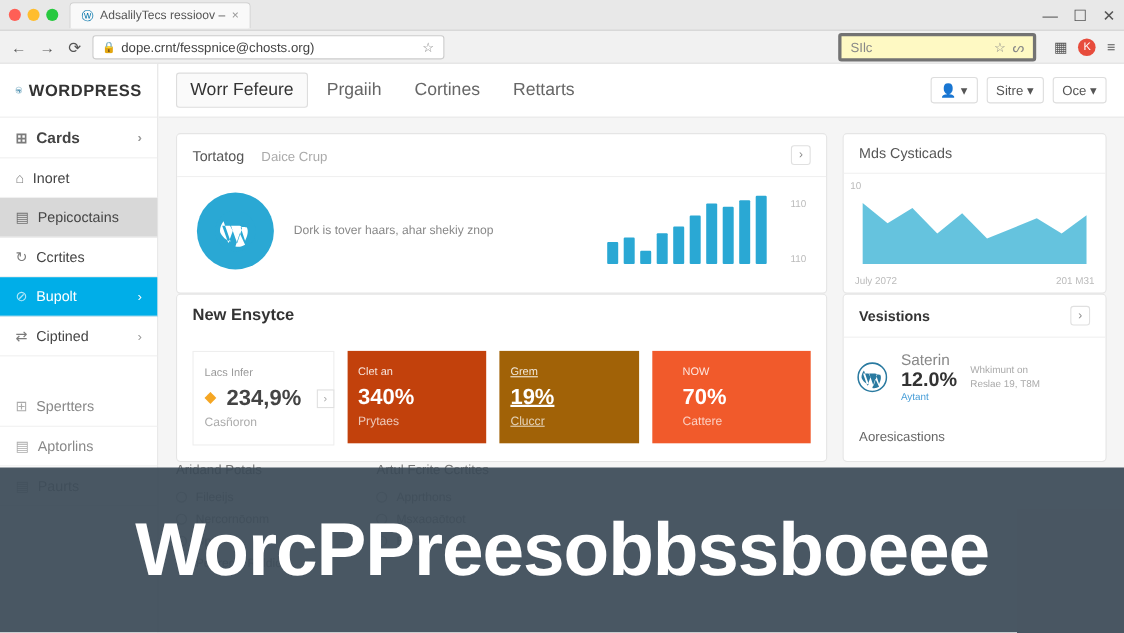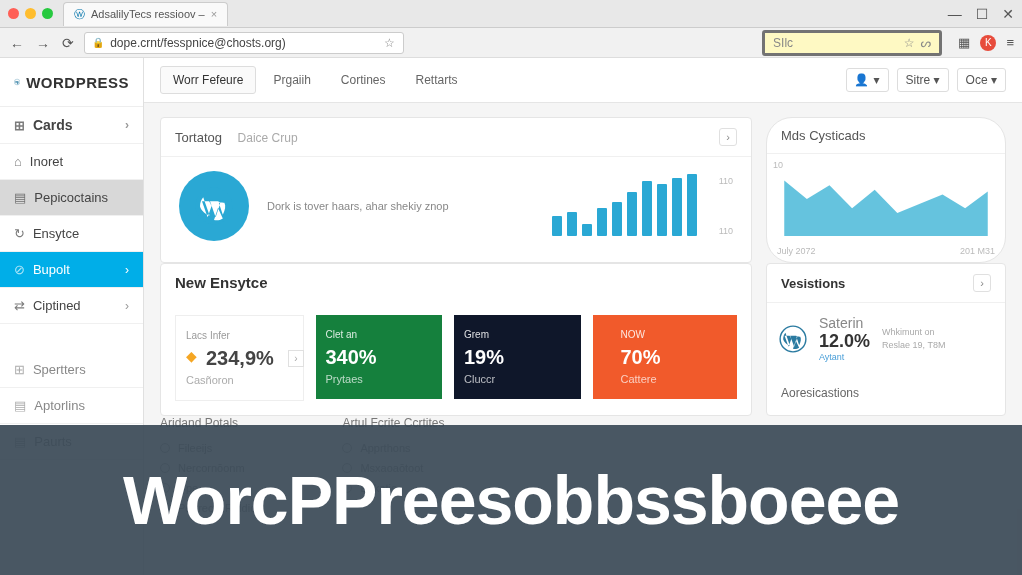--- a/index.html
+++ b/index.html
@@ -37,21 +37,21 @@
 .side-item.highlight { background: #d8d8d8; }
 .side-item .chev { margin-left: auto; color: #999; font-size: 12px; }
 .side-item.active .chev { color: #fff; }
 .side-icon { font-size: 13px; opacity: 0.7; }
 .side-spacer { height: 28px; }
 .side-dim { color: #888; }
 
 .main { flex: 1; background: #f5f5f5; overflow-y: auto; }
 .topnav { background: #fff; border-bottom: 1px solid #e5e5e5; display: flex; align-items: center; padding: 8px 16px; gap: 16px; }
 .topnav-tabs { display: flex; gap: 4px; }
-.topnav-tab { padding: 6px 12px; font-size: 12px; color: #666; border: 1px solid transparent; border-radius: 3px; }
+.topnav-tab { padding: 6px 12px; font-size: 16px; color: #666; border: 1px solid transparent; border-radius: 3px; }
 .topnav-tab.first { border: 1px solid #ddd; background: #fafafa; color: #333; font-weight: 500; }
 .topnav-right { margin-left: auto; display: flex; gap: 8px; align-items: center; }
 .profile-btn { display: flex; align-items: center; gap: 4px; border: 1px solid #ddd; padding: 4px 8px; border-radius: 3px; font-size: 12px; color: #555; }
 .dd-btn { border: 1px solid #ddd; padding: 4px 8px; border-radius: 3px; font-size: 12px; color: #555; }
 
 .content { padding: 14px 16px; }
 .row { display: flex; gap: 14px; }
 .card { background: #fff; border: 1px solid #e5e5e5; border-radius: 4px; }
 .card-head { display: flex; align-items: center; justify-content: space-between; padding: 10px 14px; font-size: 13px; color: #555; border-bottom: 1px solid #f0f0f0; }
 .card-head .muted { color: #aaa; margin-left: 12px; font-size: 12px; }
@@ -59,34 +59,34 @@
 
 .summary-card { flex: 1; display: flex; flex-direction: column; }
 .summary-body { display: flex; align-items: center; gap: 18px; padding: 14px 18px 20px; }
 .wp-circle { width: 70px; height: 70px; border-radius: 50%; background: #2aa8d4; display: flex; align-items: center; justify-content: center; color: #fff; }
 .wp-circle svg { width: 40px; height: 40px; }
 .summary-text { font-size: 11px; color: #888; line-height: 1.5; flex: 1; }
 .bars { display: flex; align-items: flex-end; gap: 5px; height: 60px; }
 .bars div { width: 10px; background: #2aa8d4; border-radius: 1px; }
 .bars-scale { display: flex; flex-direction: column; justify-content: space-between; height: 60px; font-size: 9px; color: #bbb; margin-left: 4px; }
 
-.side-chart-card { width: 240px; border-radius: 26px; }
+.side-chart-card { width: 240px; }
 .area-chart { height: 90px; padding: 8px 10px; position: relative; }
 .area-chart-footer { display: flex; justify-content: space-between; font-size: 9px; color: #bbb; padding: 2px 10px 6px; }
 
 .stats-card { flex: 1; }
 .stats-body { display: flex; gap: 12px; padding: 14px; align-items: flex-start; }
 .stat-tile { flex: 1; padding: 14px 10px; color: #fff; position: relative; }
 .stat-tile.white { background: #fff; border: 1px solid #eee; color: #333; }
 .stat-tile .sub { font-size: 10px; opacity: 0.85; margin-bottom: 6px; }
 .stat-tile .val { font-size: 20px; font-weight: 600; }
 .stat-tile .low { font-size: 11px; opacity: 0.7; margin-top: 4px; }
 .stat-tile.white .sub, .stat-tile.white .low { color: #888; }
-.stat-pink { background: #15803d; }
-.stat-teal { background: #0f172a; }
+.stat-pink { background: #c2410c; }
+.stat-teal { background: #a16207; text-decoration: underline; }
 .stat-orange { background: #f15a2b; padding-left: 28px; }
 .stat-tile .tile-icon { position: absolute; left: 10px; top: 32px; font-size: 14px; }
 .stat-tile.white .val { color: #444; padding-left: 20px; }
 .mini-arrow { position: absolute; right: -1px; top: 40%; border: 1px solid #e0e0e0; background: #fff; padding: 2px 5px; font-size: 10px; color: #aaa; }
 
 .versions-card { width: 240px; }
 .versions-body { display: flex; gap: 12px; padding: 12px; align-items: center; }
 .ver-logo { width: 28px; height: 28px; }
 .ver-main .sub { font-size: 14px; color: #888; }
 .ver-main .val { font-size: 18px; font-weight: 600; color: #333; }
@@ -160,21 +160,21 @@
     <div class="side-item">
       <span class="side-icon">⌂</span>
       <span>Inoret</span>
     </div>
     <div class="side-item highlight">
       <span class="side-icon">▤</span>
       <span>Pepicoctains</span>
     </div>
     <div class="side-item">
       <span class="side-icon">↻</span>
-      <span>Ensytce</span>
+      <span>Ccrtites</span>
     </div>
     <div class="side-item active">
       <span class="side-icon">⊘</span>
       <span>Bupolt</span>
       <span class="chev">›</span>
     </div>
     <div class="side-item">
       <span class="side-icon">⇄</span>
       <span>Ciptined</span>
       <span class="chev">›</span>

